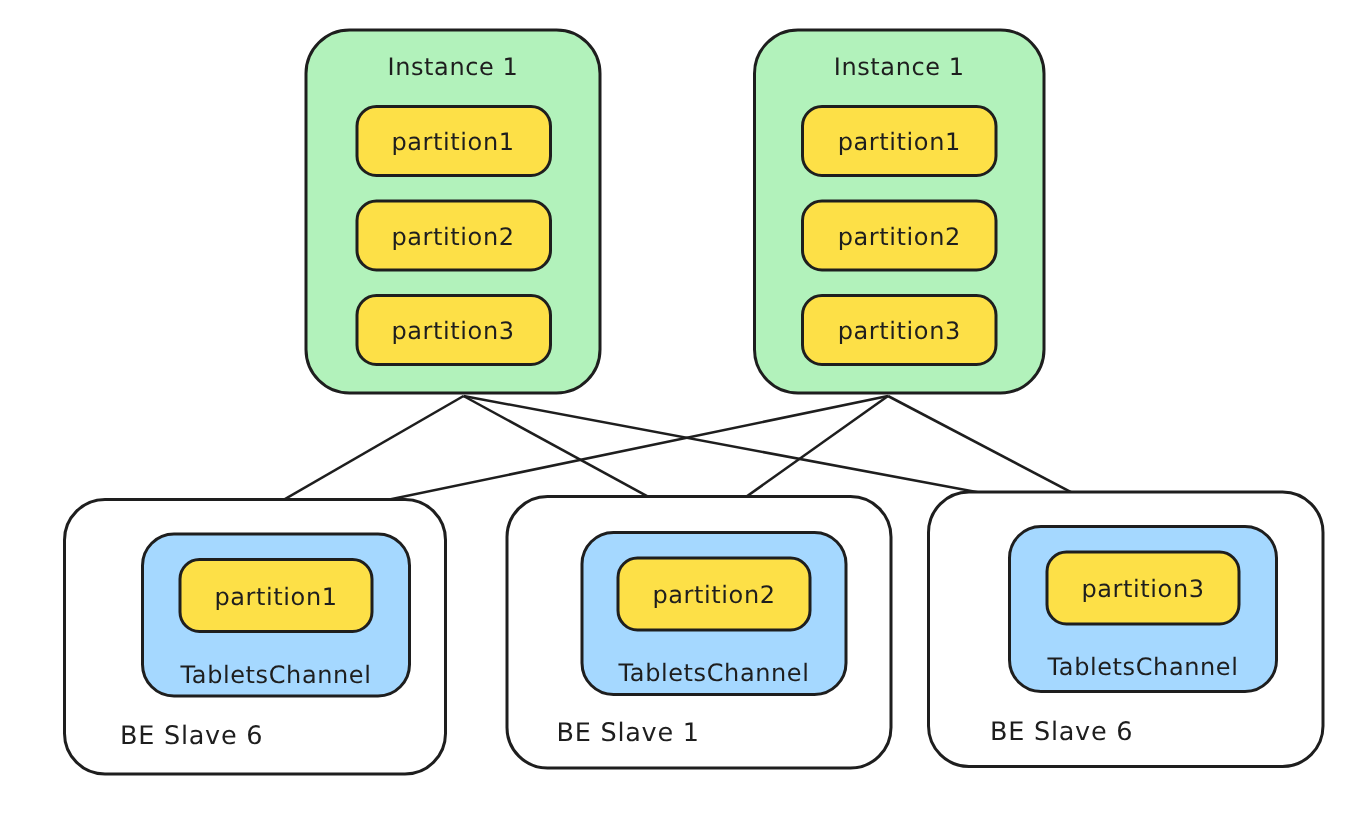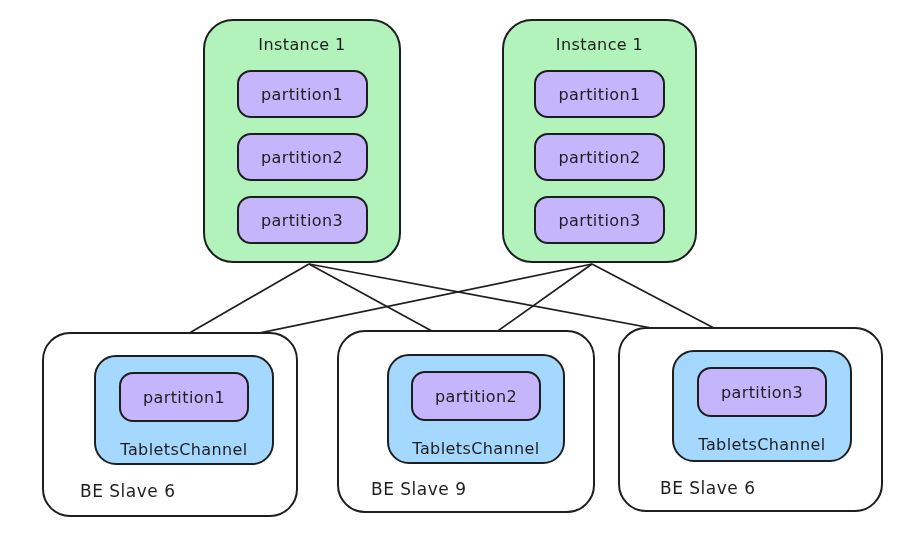--- a/index.html
+++ b/index.html
@@ -34,21 +34,21 @@
     margin-top: 14px;
     font-size: 16px;
     line-height: 20px;
     letter-spacing: 0.4px;
     white-space: nowrap;
   }
   .partition {
     box-sizing: border-box;
     width: 131px;
     height: 48px;
-    background: #c4b5fd;
+    background: #fde047;
     border: 2px solid #1e1e1e;
     border-radius: 14px;
     display: flex;
     align-items: center;
     justify-content: center;
     font-size: 16px;
     letter-spacing: 0.4px;
     white-space: nowrap;
   }
   .instance .partition { margin-top: 15px; }
@@ -137,21 +137,21 @@
       <div class="channel-label">TabletsChannel</div>
     </div>
     <div class="slave-label" style="left:36px; top:146px;">BE Slave 6</div>
   </div>
 
   <div class="box slave" style="left:337px; top:330px; width:258px; height:183px;">
     <div class="channel" style="left:48px; top:22px; width:178px; height:110px;">
       <div class="partition">partition2</div>
       <div class="channel-label">TabletsChannel</div>
     </div>
-    <div class="slave-label" style="left:32px; top:146px;">BE Slave 9</div>
+    <div class="slave-label" style="left:32px; top:146px;">BE Slave 1</div>
   </div>
 
   <div class="box slave" style="left:618px; top:327px; width:265px; height:185px;">
     <div class="channel" style="left:52px; top:21px; width:180px; height:112px;">
       <div class="partition">partition3</div>
       <div class="channel-label">TabletsChannel</div>
     </div>
     <div class="slave-label" style="left:40px; top:148px;">BE Slave 6</div>
   </div>
 

